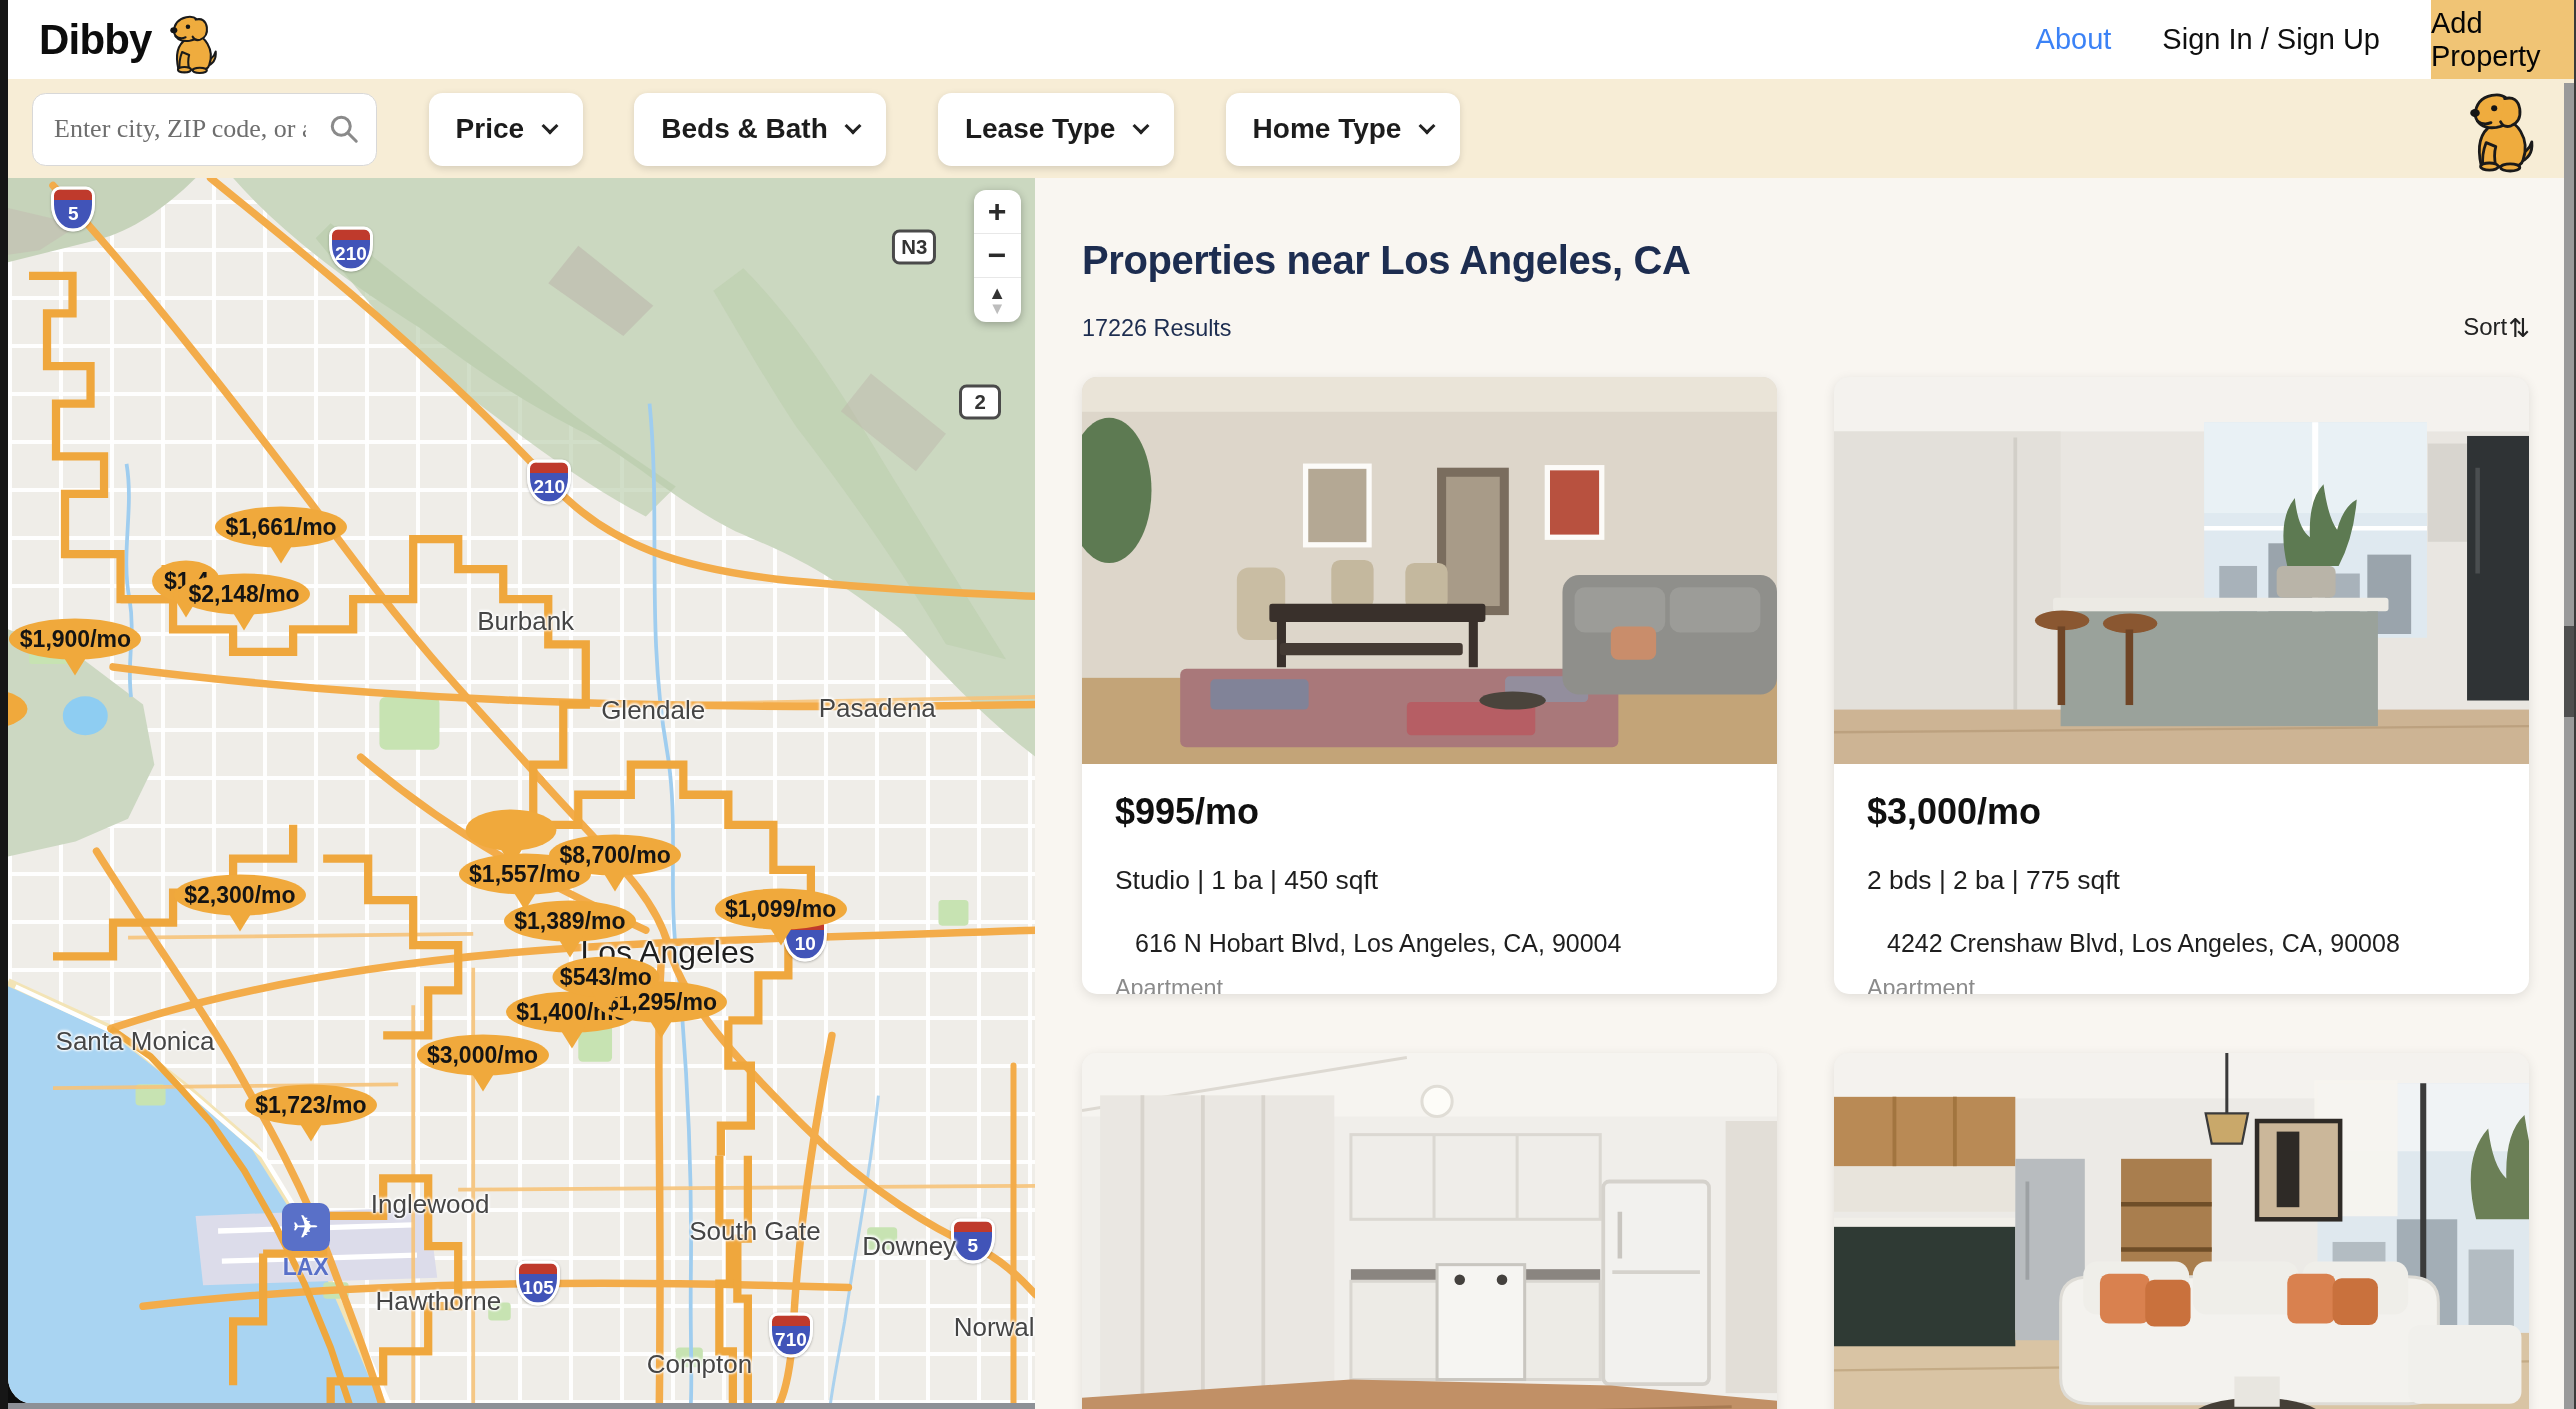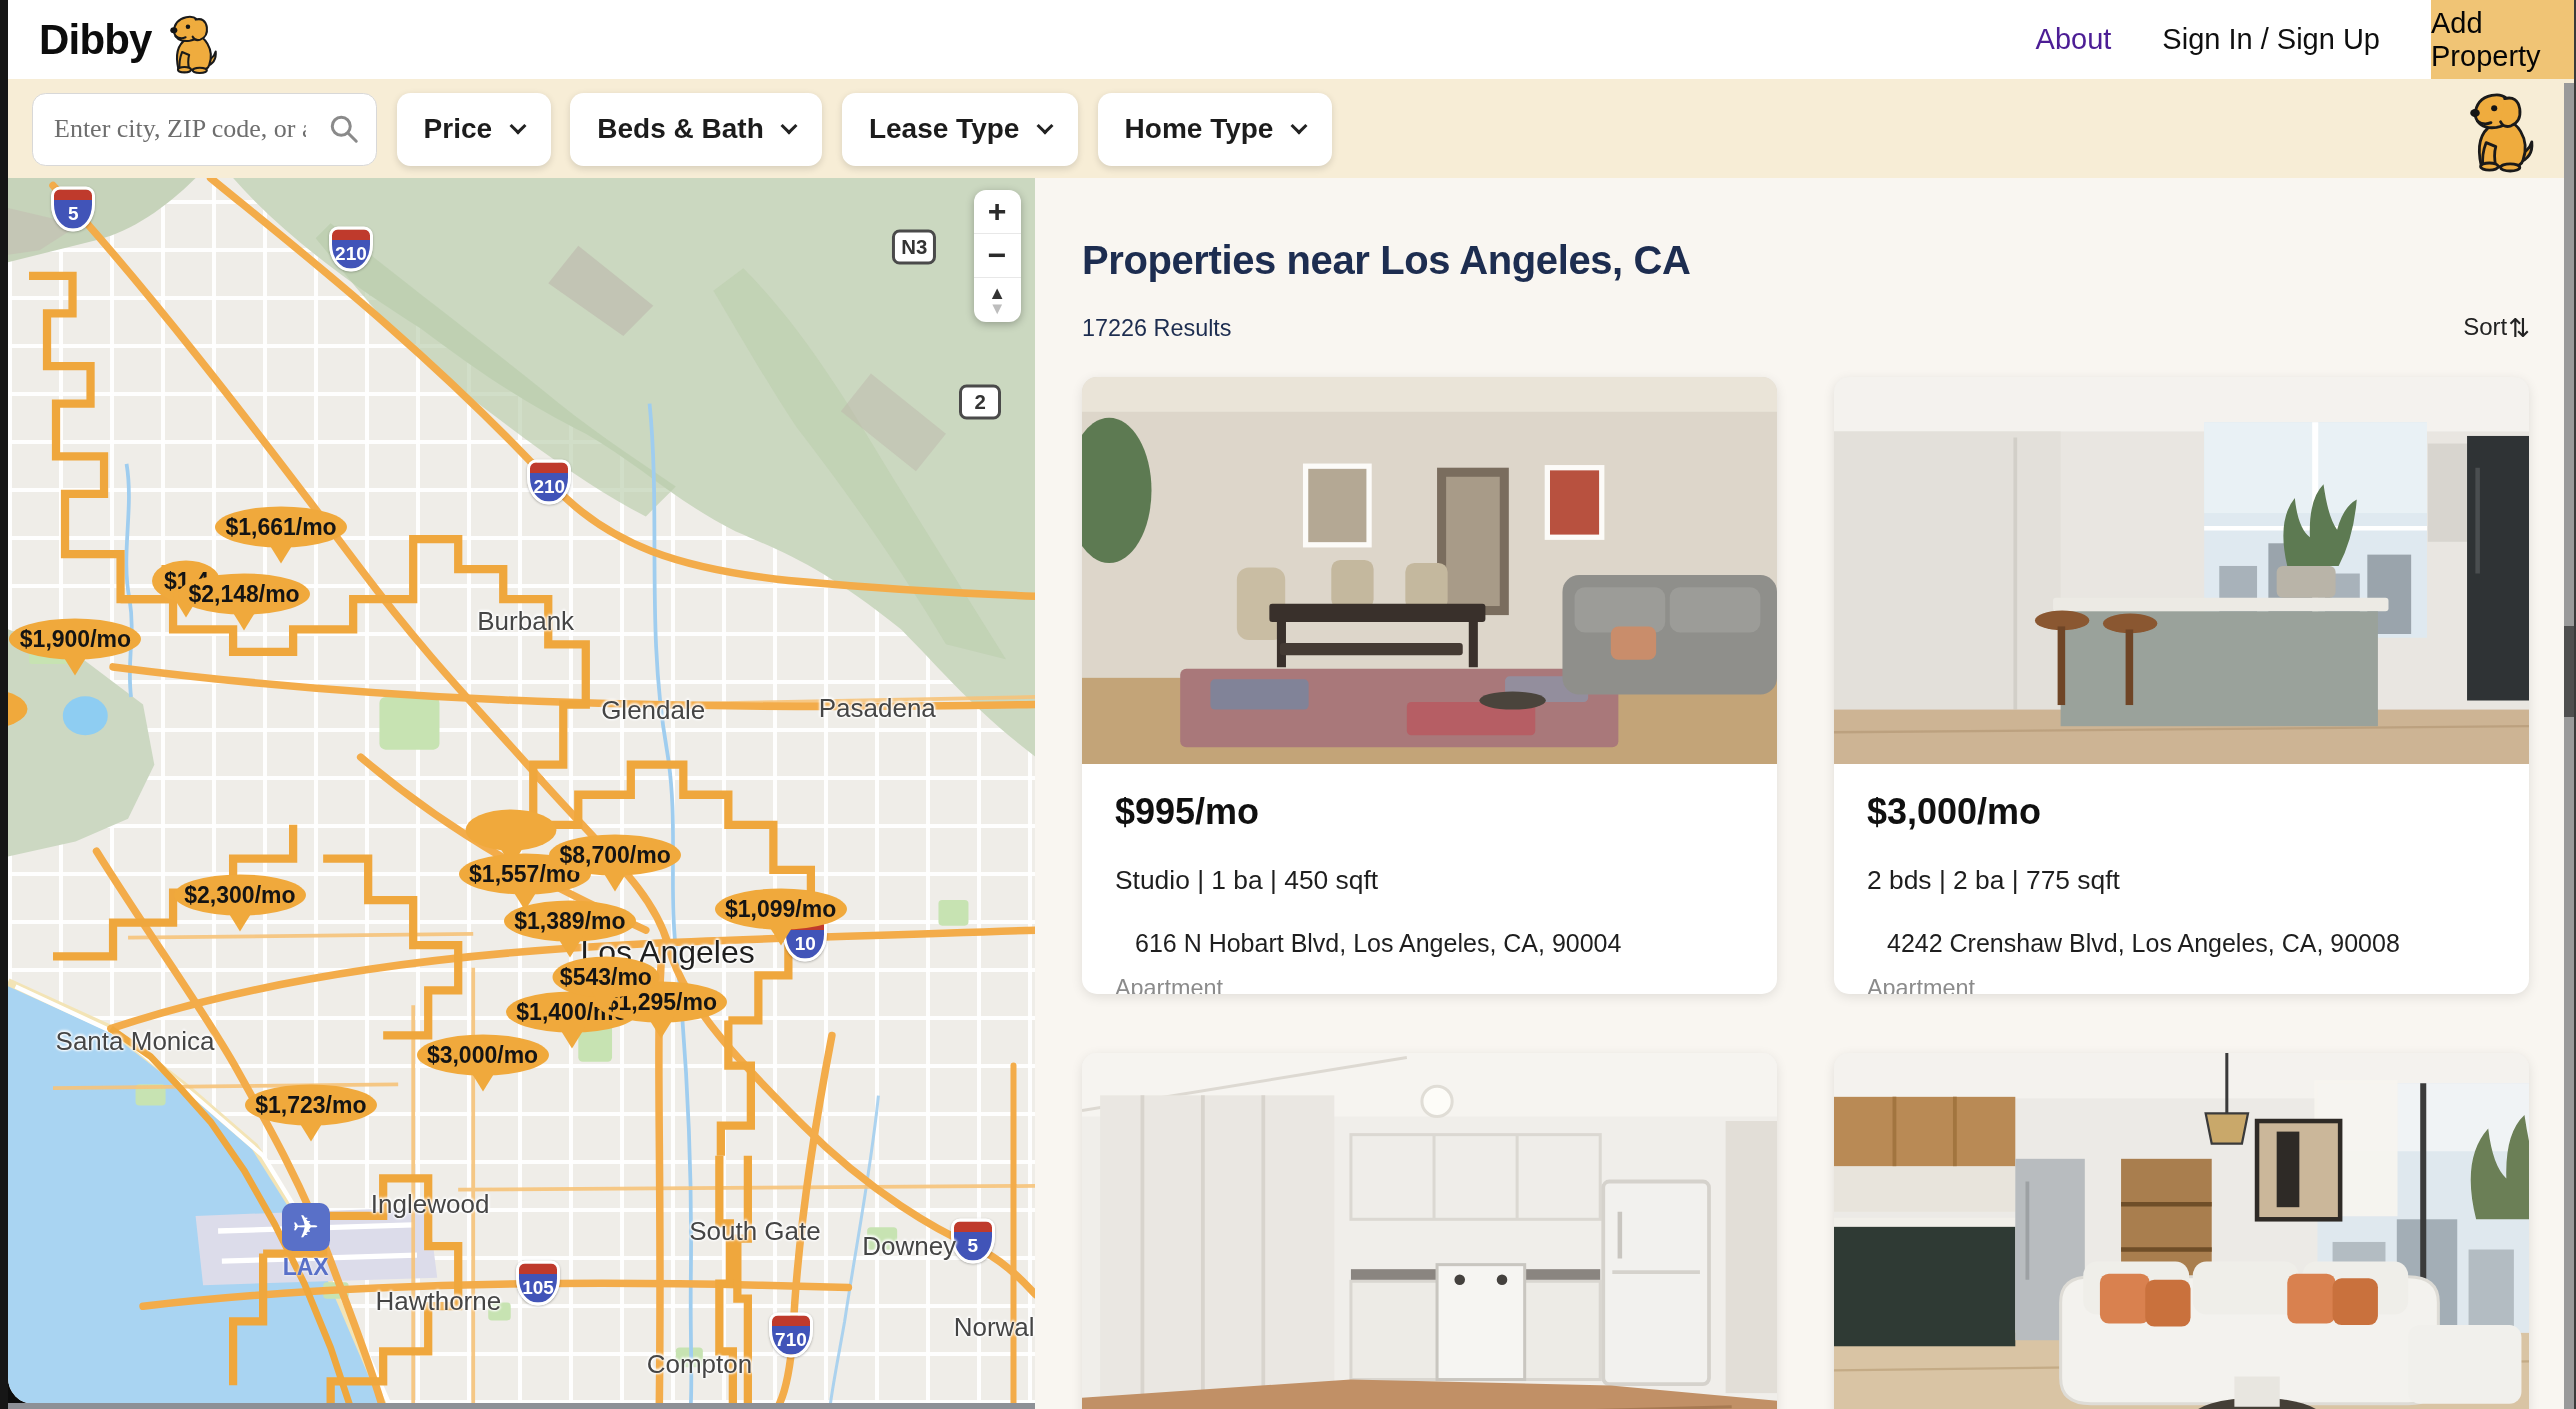--- a/index.html
+++ b/index.html
@@ -5,31 +5,31 @@
   * { box-sizing: border-box; margin: 0; padding: 0; }
   html,body { width:2576px; height:1409px; overflow:hidden; }
   body { font-family:"Liberation Sans", sans-serif; background:#f9f6f1; position:relative; }
 
   
   .navbar { position:absolute; left:0; top:0; width:2576px; height:79px; background:#ffffff; display:flex; align-items:center; padding-left:39px; z-index:50; }
   .brand { display:flex; align-items:center; gap:10.6px; }
   .brand-name { font-size:42px; font-weight:700; color:#0d0d0d; letter-spacing:-0.8px; }
   .brand-dog { width:59px; height:70px; margin-top:4.5px; }
   .nav-right { margin-left:auto; display:flex; align-items:center; height:100%; }
-  .nav-link { font-size:29px; color:#4c1d95; margin-right:51px; cursor:pointer; }
+  .nav-link { font-size:29px; color:#3b82f6; margin-right:51px; cursor:pointer; }
   .nav-link.strong { color:#0f0f0f; }
   .add-property { width:145px; height:79px; background:#F0C475; color:#050505; font-size:29px; display:flex; align-items:center; justify-content:center; cursor:pointer; }
 
   
   .filterbar { position:absolute; left:0; top:79px; width:2576px; height:99px; background:#F7EDD6; display:flex; align-items:flex-start; padding:13.6px 0 0 32px; gap:19.6px; z-index:40; }
   .search-wrap { position:relative; width:345px; height:73px; }
   .search-input { width:100%; height:73px; border:1.5px solid #d8d8d8; border-radius:13.6px; background:#fff; font-family:"Liberation Serif", serif; font-size:26px; color:#333; padding:0 70px 0 21px; outline:none; }
   .search-input::placeholder { color:#6e6e6e; }
   .search-icon { position:absolute; right:16.6px; top:19.6px; width:33px; height:33px; }
-  .fbtn { height:73px; padding:0 27px; border:none; border-radius:13.6px; background:#fff; box-shadow:0 2.3px 7.6px rgba(0,0,0,0.13); font-family:"Liberation Sans",sans-serif; font-size:28px; font-weight:600; color:#1c1c1c; display:flex; align-items:center; gap:19.6px; cursor:pointer; }
+  .fbtn { height:73px; padding:0 27px; border:none; border-radius:13.6px; background:#fff; box-shadow:0 2.3px 7.6px rgba(0,0,0,0.13); font-family:"Liberation Sans",sans-serif; font-size:28px; font-weight:600; color:#1c1c1c; display:flex; align-items:center; gap:19.6px; cursor:pointer;margin-left:32px; }
   .chev { width:12px; height:12px; border-left:3px solid #222; border-bottom:3px solid #222; transform:rotate(-45deg); margin-top:-6px; }
   .filter-dog { position:absolute; right:36px; top:6px; width:82px; height:88px; }
 
   
   .map-backdrop { position:absolute; left:0; top:1300px; width:60px; height:110px; background:#0d0d0d; }
   .edge-left { position:absolute; left:0; top:0; width:7.6px; height:1409px; background:#161616; z-index:60; }
   .map { position:absolute; left:7.6px; top:178px; width:1028px; height:1226px; overflow:hidden; border-bottom-left-radius:26px;
          background-color:#efede8;
          background-image:
            repeating-linear-gradient(90deg, rgba(255,255,255,.95) 0 3.8px, transparent 3.8px 51px),

